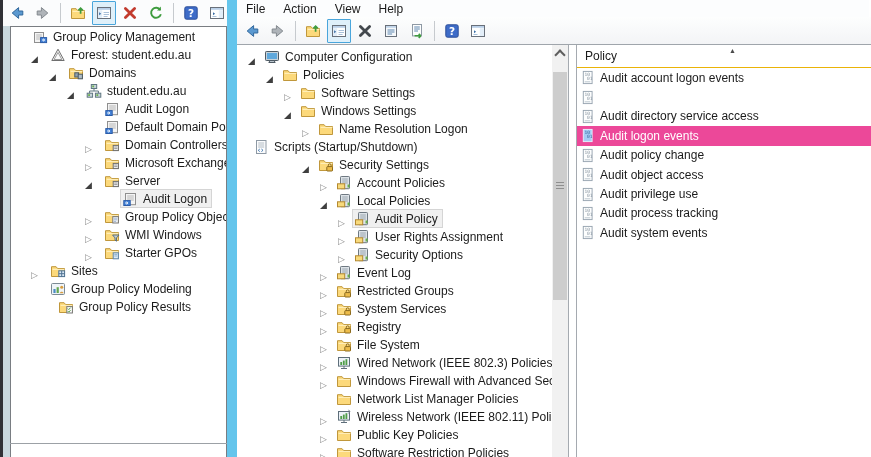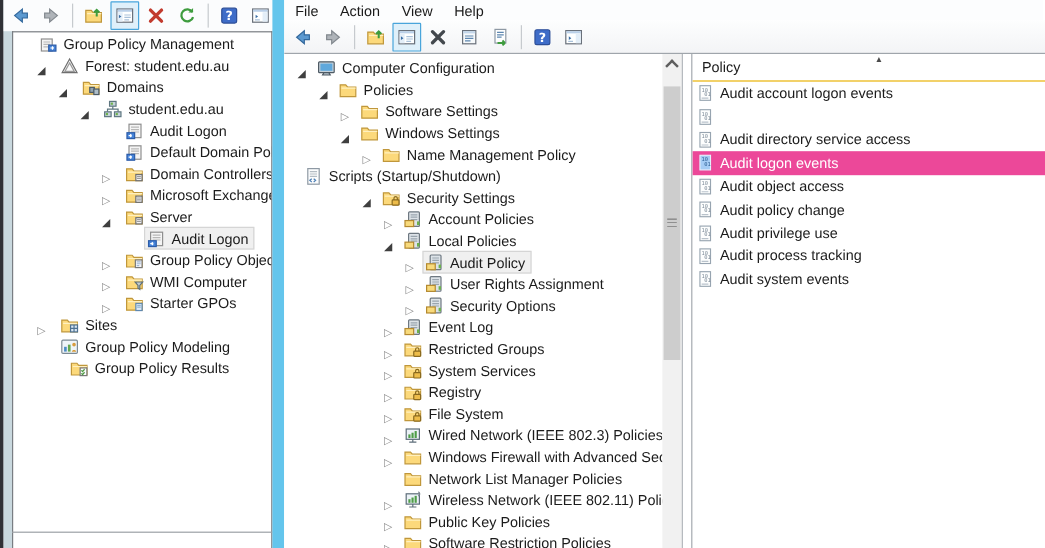--- a/index.html
+++ b/index.html
@@ -300,21 +300,21 @@
         <div class="trow" style="padding-left: 74px;">
           <span class="exp closed">▷</span>
           <span class="selwrap">
             <span class="icon">
               <svg width="16" height="16" viewBox="0 0 16 16" fill="none" stroke-width="1">
                 <path d="M1.5 13.5v-9.8h4.6l1.5 1.8h6.9v8z" fill="#fcd97b" stroke="#c0973b"></path>
                 <path d="M2.6 6.4h11.8" stroke="#fff0bf"></path>
                 <path d="M8.6 8h6.4l-2.5 2.9v3.3l-1.5-1.1v-2.2z" fill="#c2cdd4" stroke="#5e7079"></path>
               </svg>
             </span>
-            <span class="tlabel">WMI Computer</span>
+            <span class="tlabel">WMI Windows</span>
           </span>
         </div>
         <div class="trow" style="padding-left: 74px;">
           <span class="exp closed">▷</span>
           <span class="selwrap">
             <span class="icon">
               <svg width="16" height="16" viewBox="0 0 16 16" fill="none" stroke-width="1">
                 <path d="M1.5 13.5v-9.8h4.6l1.5 1.8h6.9v8z" fill="#fcd97b" stroke="#c0973b"></path>
                 <path d="M2.6 6.4h11.8" stroke="#fff0bf"></path>
                 <rect x="9.2" y="7.8" width="5.2" height="6" fill="#dceaf6" stroke="#5e88b0"></rect>
@@ -515,21 +515,21 @@
             </div>
             <div class="trow" style="padding-left: 65px;">
               <span class="exp closed">▷</span>
               <span class="selwrap">
                 <span class="icon">
                   <svg width="16" height="16" viewBox="0 0 16 16" fill="none" stroke-width="1">
                     <path d="M1.5 13.5v-9.8h4.6l1.5 1.8h6.9v8z" fill="#fcd97b" stroke="#c0973b"></path>
                     <path d="M2.6 6.4h11.8" stroke="#fff0bf"></path>
                   </svg>
                 </span>
-                <span class="tlabel">Name Management Policy</span>
+                <span class="tlabel">Name Resolution Logon</span>
               </span>
             </div>
             <div class="trow" style="">
               <span class="exp"></span>
               <span class="selwrap">
                 <span class="icon">
                   <svg width="16" height="16" viewBox="0 0 16 16" fill="none" stroke-width="1">
                     <rect x="3.5" y="1.5" width="9.5" height="13" fill="#fbfcfd" stroke="#8e99a4"></rect>
                     <path d="M5.2 4h6M5.2 6h6M5.2 8h6" stroke="#b3bcc4"></path>
                     <path d="M6.8 12.6 5.2 11.3l1.6-1.3M8.4 12.6l1.6-1.3-1.6-1.3" stroke="#4c7fb5"></path>
@@ -831,32 +831,32 @@
             </div>
             <div class="lrow">
               <span class="icon">
                 <svg width="16" height="16" viewBox="0 0 16 16" fill="none" stroke-width="1">
                   <rect x="3.5" y="1.5" width="9.4" height="13" fill="#fdfefe" stroke="#97a4b0"></rect>
                   <text x="4.8" y="6.8" font-size="4.8" fill="#7e8c99" font-family="DejaVu Sans Mono,monospace">10</text>
                   <text x="7.4" y="10.6" font-size="4.8" fill="#7e8c99" font-family="DejaVu Sans Mono,monospace">01</text>
                   <path d="M5 12.6h6" stroke="#b9c2cb"></path>
                 </svg>
               </span>
-              <span class="llabel">Audit object access</span>
+              <span class="llabel">Audit policy change</span>
             </div>
             <div class="lrow">
               <span class="icon">
                 <svg width="16" height="16" viewBox="0 0 16 16" fill="none" stroke-width="1">
                   <rect x="3.5" y="1.5" width="9.4" height="13" fill="#fdfefe" stroke="#97a4b0"></rect>
                   <text x="4.8" y="6.8" font-size="4.8" fill="#7e8c99" font-family="DejaVu Sans Mono,monospace">10</text>
                   <text x="7.4" y="10.6" font-size="4.8" fill="#7e8c99" font-family="DejaVu Sans Mono,monospace">01</text>
                   <path d="M5 12.6h6" stroke="#b9c2cb"></path>
                 </svg>
               </span>
-              <span class="llabel">Audit policy change</span>
+              <span class="llabel">Audit object access</span>
             </div>
             <div class="lrow">
               <span class="icon">
                 <svg width="16" height="16" viewBox="0 0 16 16" fill="none" stroke-width="1">
                   <rect x="3.5" y="1.5" width="9.4" height="13" fill="#fdfefe" stroke="#97a4b0"></rect>
                   <text x="4.8" y="6.8" font-size="4.8" fill="#7e8c99" font-family="DejaVu Sans Mono,monospace">10</text>
                   <text x="7.4" y="10.6" font-size="4.8" fill="#7e8c99" font-family="DejaVu Sans Mono,monospace">01</text>
                   <path d="M5 12.6h6" stroke="#b9c2cb"></path>
                 </svg>
               </span>

